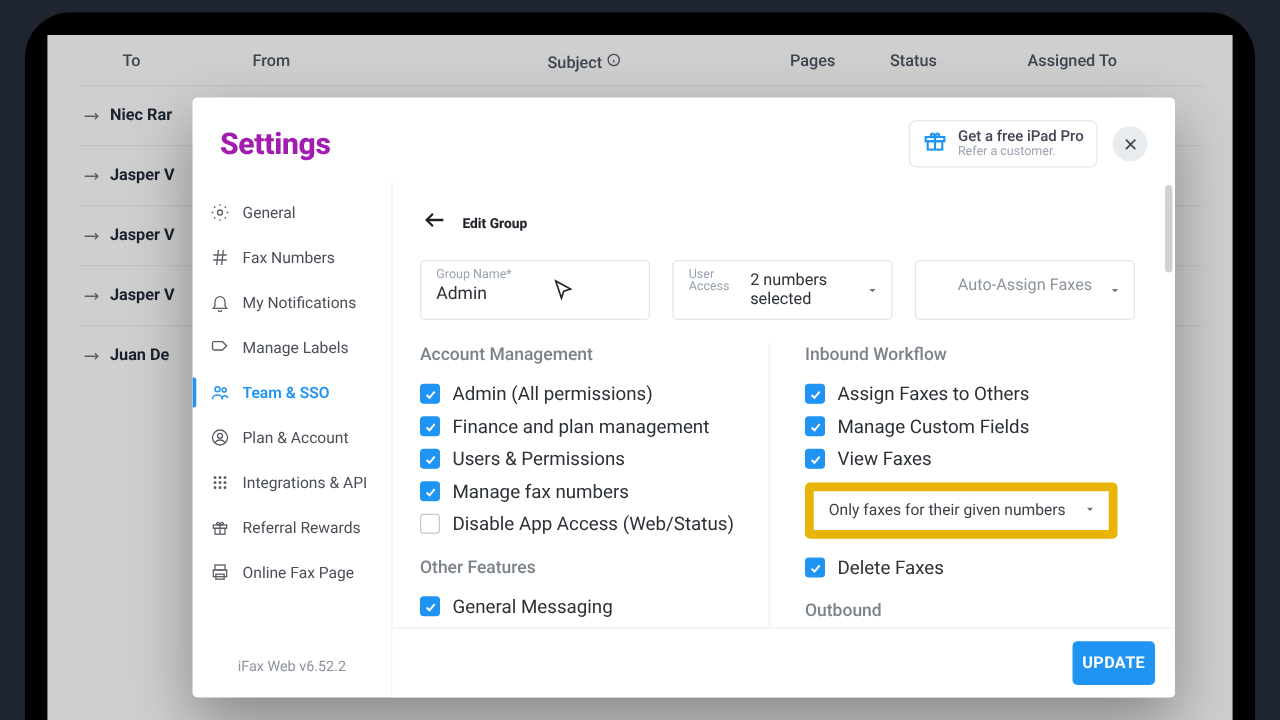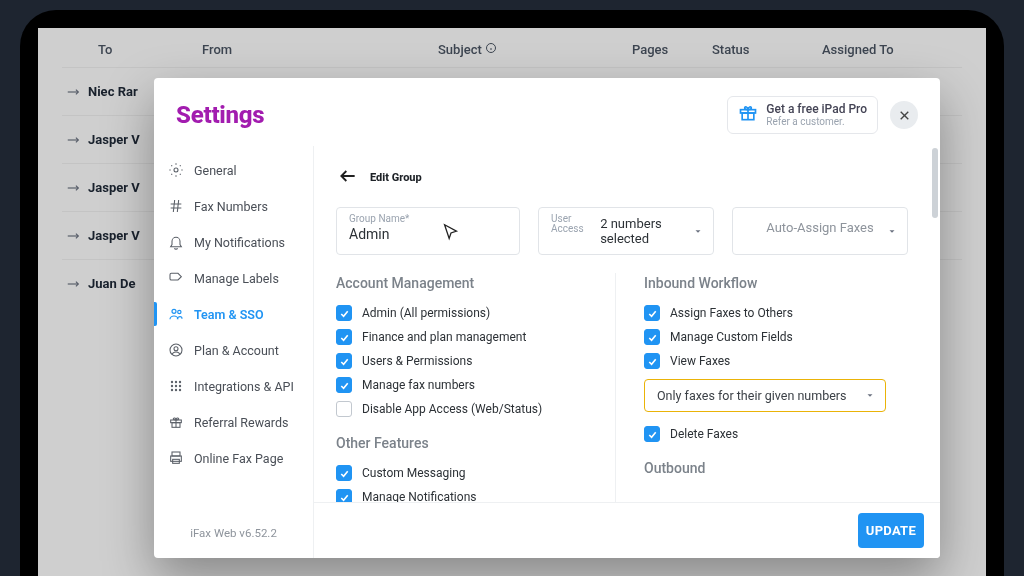--- a/index.html
+++ b/index.html
@@ -65,27 +65,27 @@
 .select-box .field-value { font-size:13px; }
 .caret { position:absolute; right:10px; top:50%; transform:translateY(-50%); color:#6b7280; }
 
 .cursor { position:absolute; left:402px; top:194px; pointer-events:none; color:#222; }
 
 .perm-cols { display:flex; gap:0; }
 .perm-col-left { width:280px; border-right:1px solid #eef0f2; padding-right:16px; }
 .perm-col-right { flex:1; padding-left:28px; }
 
 .section-title { font-size:14px; color:#7b828a; font-weight:500; margin:2px 0 10px 0; }
-.chk { display:flex; align-items:center; gap:10px; padding:4px 0; font-size:12px; color:#2c3136; }
+.chk { display:flex; align-items:center; gap:10px; padding:4px 0; font-size:15px; color:#2c3136; }
 .chkbox { width:16px; height:16px; border-radius:3px; border:1.5px solid #c2c8cf; display:inline-flex; align-items:center; justify-content:center; flex-shrink:0; }
 .chkbox.checked { background:#2094f3; border-color:#2094f3; color:#fff; }
 .chkbox.checked svg { display:block; }
 .chkbox svg { display:none; }
 
-.filter-select { border:1px solid #eab308; border-radius:4px; padding:8px 34px 8px 12px; font-size:12.5px; color:#3c4147; position:relative; margin:6px 12px 10px 0; display:inline-block; min-width:242px; }
+.filter-select { border:7px solid #eab308; border-radius:4px; padding:8px 34px 8px 12px; font-size:12.5px; color:#3c4147; position:relative; margin:6px 12px 10px 0; display:inline-block; min-width:242px; }
 
 .footer { border-top:1px solid #eef0f2; margin-top:auto; padding:10px 16px; display:flex; justify-content:flex-end; background:#fff; }
 .update-btn { background:#2094f3; color:#fff; border:none; border-radius:4px; padding:10px 8px; font-size:13px; font-weight:700; letter-spacing:0.02em; cursor:pointer; }
 </style>
 </head>
 <body>
 
 <div class="device-frame">
   <div class="device-inner">
     <div class="screen">
@@ -327,21 +327,21 @@
                       <span>Disable App Access (Web/Status)</span>
                     </label>
 
                   <div class="section-title" style="margin-top:14px">Other Features</div>
                   <label class="chk">
                       <span class="chkbox checked">
                         <svg width="11" height="11" viewBox="0 0 24 24" fill="none" stroke="currentColor" stroke-width="3.5">
                           <polyline points="5 13 10 18 19 7"></polyline>
                         </svg>
                       </span>
-                      <span>Custom Messaging</span>
+                      <span>General Messaging</span>
                     </label>
                   <label class="chk">
                       <span class="chkbox checked">
                         <svg width="11" height="11" viewBox="0 0 24 24" fill="none" stroke="currentColor" stroke-width="3.5">
                           <polyline points="5 13 10 18 19 7"></polyline>
                         </svg>
                       </span>
                       <span>Manage Notifications</span>
                     </label>
                 </div>

